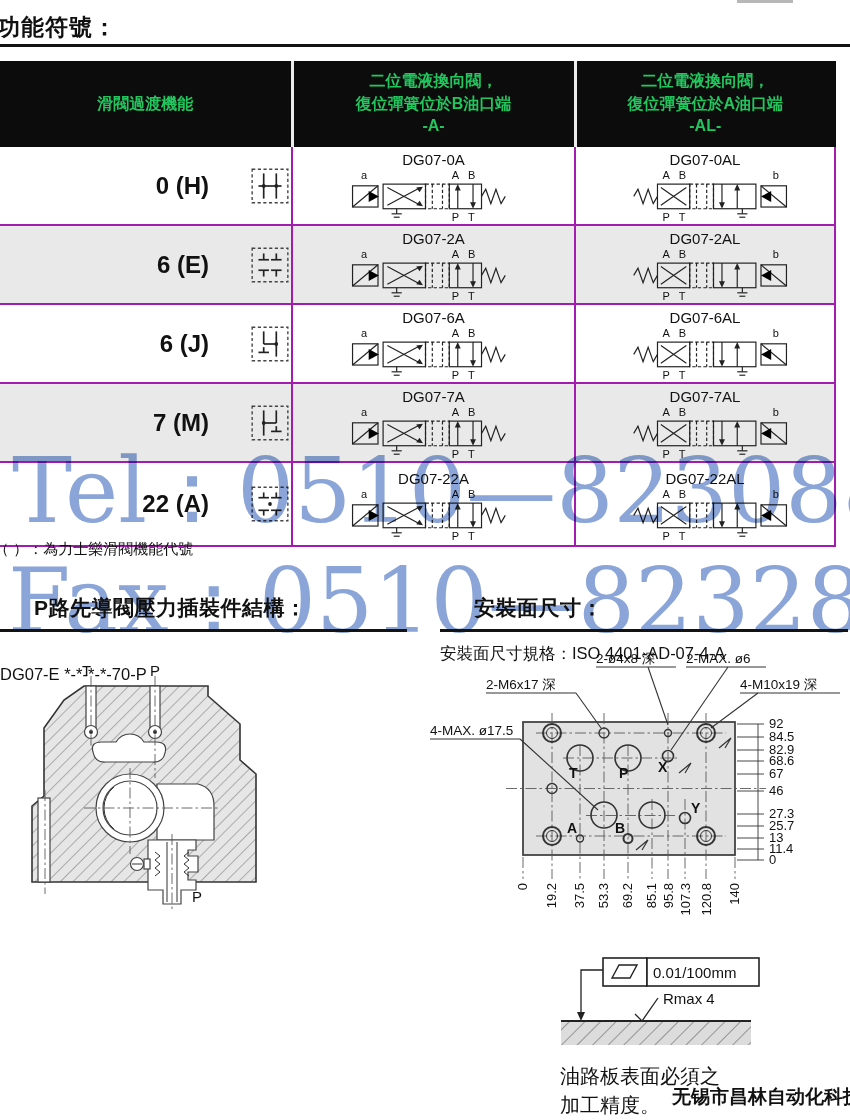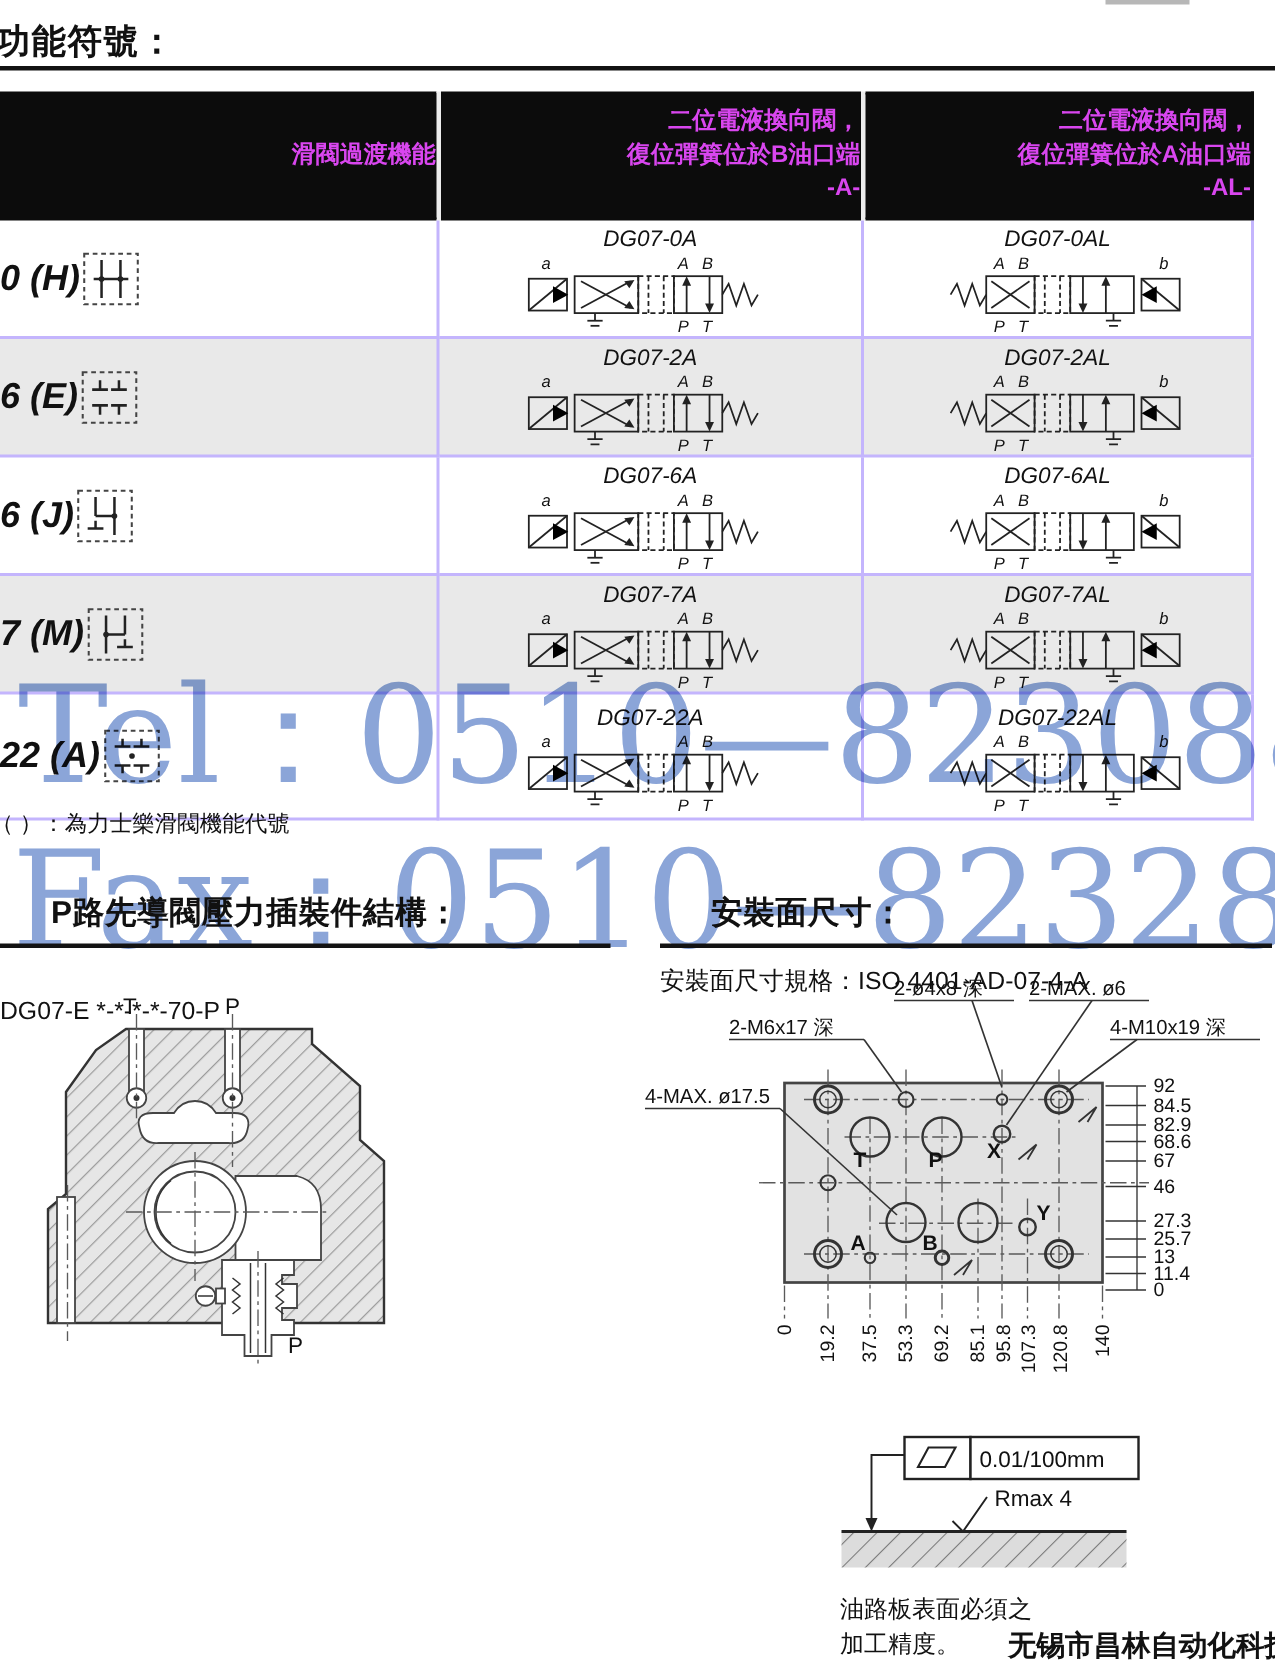--- a/index.html
+++ b/index.html
@@ -12,29 +12,29 @@
 
   
   .main-heading { left:-3px; top:12px; font-size:23px; font-weight:bold; letter-spacing:1px; }
   .heading-rule { left:0; top:44px; width:850px; height:3px; background:#121212; }
   .corner-fragment { left:737px; top:0; width:56px; height:3px; background:#b7b7b7; }
 
   
   table.ftable { position:absolute; left:-2px; top:61px; width:836px;
     border-collapse:collapse; table-layout:fixed; }
   .ftable col.c1 { width:293px; } .ftable col.c2 { width:283px; } .ftable col.c3 { width:260px; }
-  .ftable th { background:#0c0c0c; color:#d946ef; font-weight:bold; font-size:16px;
-    height:79px; text-align:right; vertical-align:middle; line-height:1.42;
+  .ftable th { background:#0c0c0c; color:#22c55e; font-weight:bold; font-size:16px;
+    height:79px; text-align:center; vertical-align:middle; line-height:1.42;
     border:2.5px solid #0c0c0c; border-left:3px solid #ededed; }
   .ftable th:first-child { border-left:2.5px solid #0c0c0c; }
-  .ftable td { border:2px solid #c4b5fd; vertical-align:middle; padding:0;font-style:italic; }
+  .ftable td { border:2px solid #a21caf; vertical-align:middle; padding:0; }
   .ftable tr { height:77px; background:#fff; }
   .ftable tr.alt { background:#e9e9e9; }
   .ftable tr:last-child { height:84px; }
-  .c1w { display:flex; align-items:center; justify-content:flex-start; }
+  .c1w { display:flex; align-items:center; justify-content:flex-end; gap:40px; }
   .fn { font-size:24px; font-weight:bold; white-space:nowrap; }
   .sym svg { width:42px; height:40px; display:block; }
   .vcode { text-align:center; font-size:15px; margin-top:4px; }
   .vdiag { display:flex; justify-content:center; }
   .vdiag svg { width:200px; height:56px; }
 
   
   .watermark { font-family:"DejaVu Serif", serif; font-size:90px; line-height:1.05;
     white-space:nowrap; color:#8ba5d8; mix-blend-mode:multiply; letter-spacing:0px;
     pointer-events:none; }
@@ -55,21 +55,21 @@
   .xsec-wrap { left:18px; top:656px; width:260px; height:262px; }
   .mount-wrap { left:428px; top:649px; width:422px; height:292px; }
   .finish-wrap { left:545px; top:952px; width:300px; height:96px; }
   svg text { font-family:"Liberation Sans", sans-serif; fill:#111; }
   .dimtxt { font-size:13px; }
   .callout { font-size:13.5px; }
   .portlbl { font-size:14px; font-weight:bold; }
   .cl { stroke:#5a5a5a; stroke-width:0.9; stroke-dasharray:11 3 2.5 3; fill:none; }
   .ln { stroke:#333; fill:none; }
 
-  .finish-caption { left:560px; top:1062px; font-size:16px; line-height:1.45; }
+  .finish-caption { left:560px; top:1062px; font-size:20px; line-height:1.45; }
   .company { left:672px; top:1084px; font-size:19px; font-weight:bold; white-space:nowrap; }
 </style>
 </head>
 <body>
 
 <div class="abs main-heading">功能符號：</div>
 <div class="abs heading-rule"></div>
 <div class="abs corner-fragment"></div>
 
 <table class="ftable">

